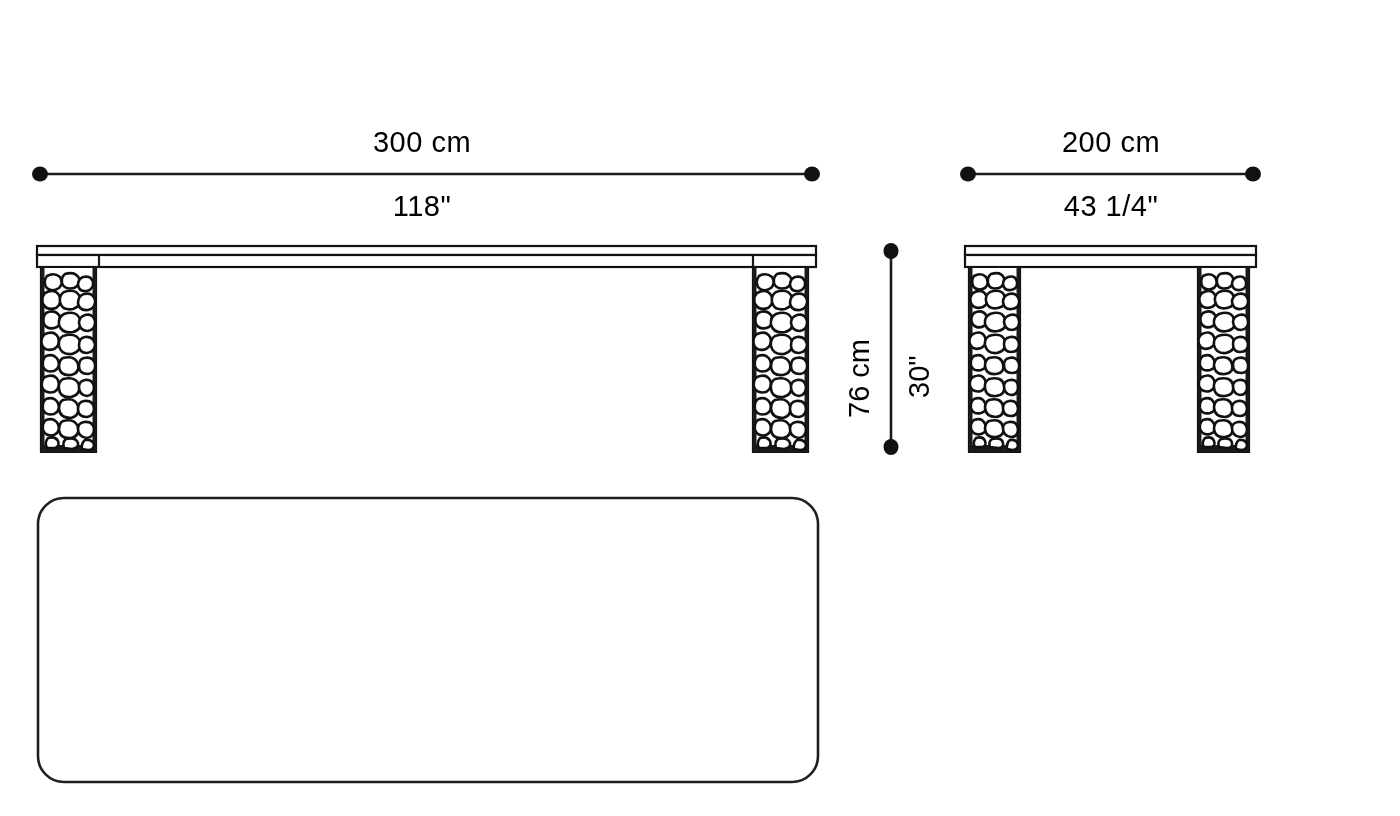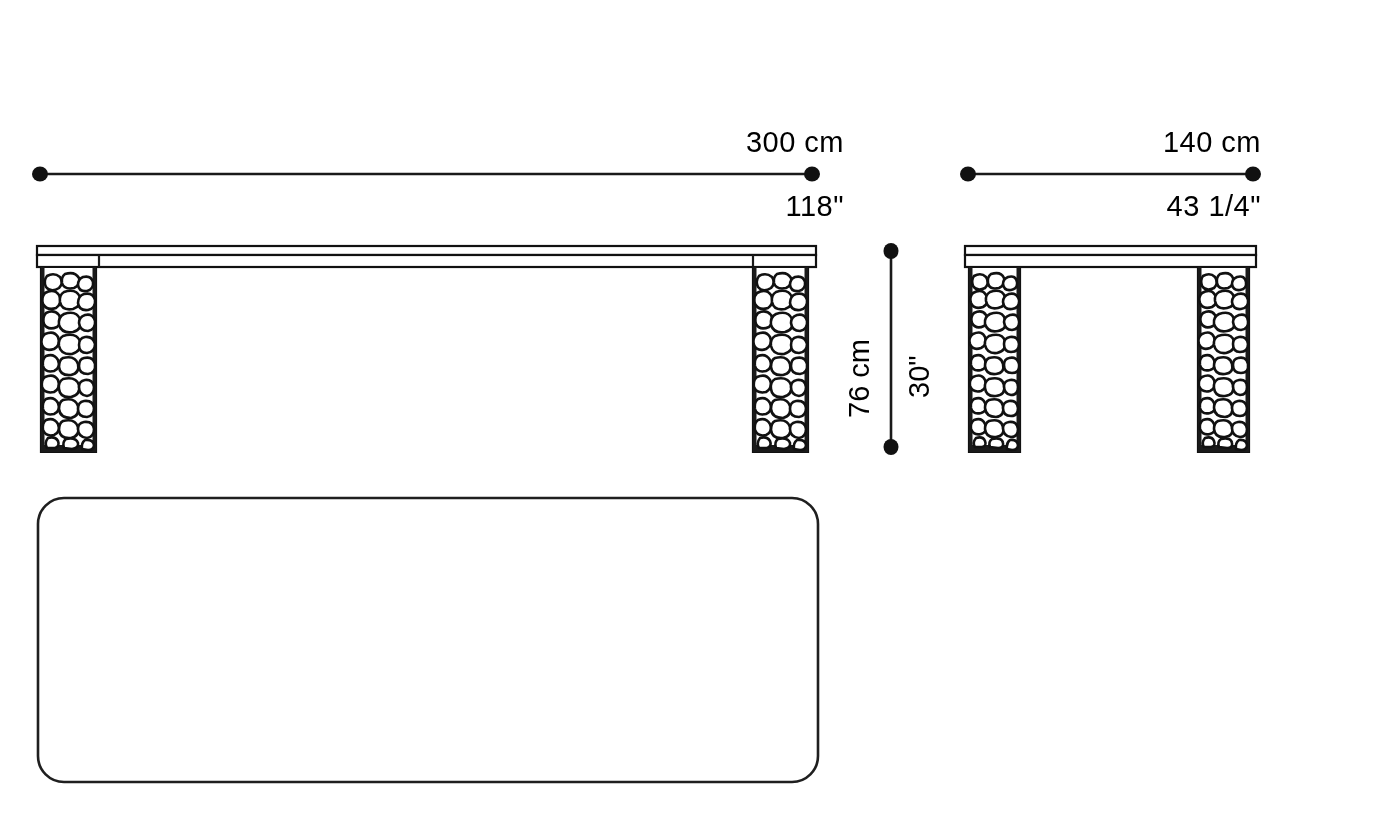--- a/index.html
+++ b/index.html
@@ -19,21 +19,21 @@
   .dim-text {
     position: absolute;
     font-size: 29px;
     font-weight: 400;
     color: #000000;
     letter-spacing: 0.5px;
     white-space: nowrap;
     line-height: 1;
   }
   .dim-text.centered {
-    text-align: right;
+    text-align: center;
   }
   .vert-text {
     position: absolute;
     font-size: 29px;
     font-weight: 400;
     color: #000000;
     white-space: nowrap;
     line-height: 1;
     transform-origin: left top;
     transform: rotate(-90deg);
@@ -80,21 +80,21 @@
 </style>
 </head>
 <body>
 
 <div id="sheet">
 
   <div class="dim-text centered" style="left:0px; top:128px; width:844px;">300 cm</div>
 
   <div class="dim-text centered" style="left:0px; top:192px; width:844px;">118"</div>
 
-  <div class="dim-text centered" style="left:961px; top:128px; width:300px;">140 cm</div>
+  <div class="dim-text centered" style="left:961px; top:128px; width:300px;">200 cm</div>
 
   <div class="dim-text centered" style="left:961px; top:192px; width:300px;">43 1/4"</div>
 
   <div class="vert-text" style="left:845px; top:418px;">76 cm</div>
 
   <div class="vert-text" style="left:905px; top:398px;">30"</div>
 
   <svg class="layer" viewBox="0 0 1400 816">
 
     <g>

